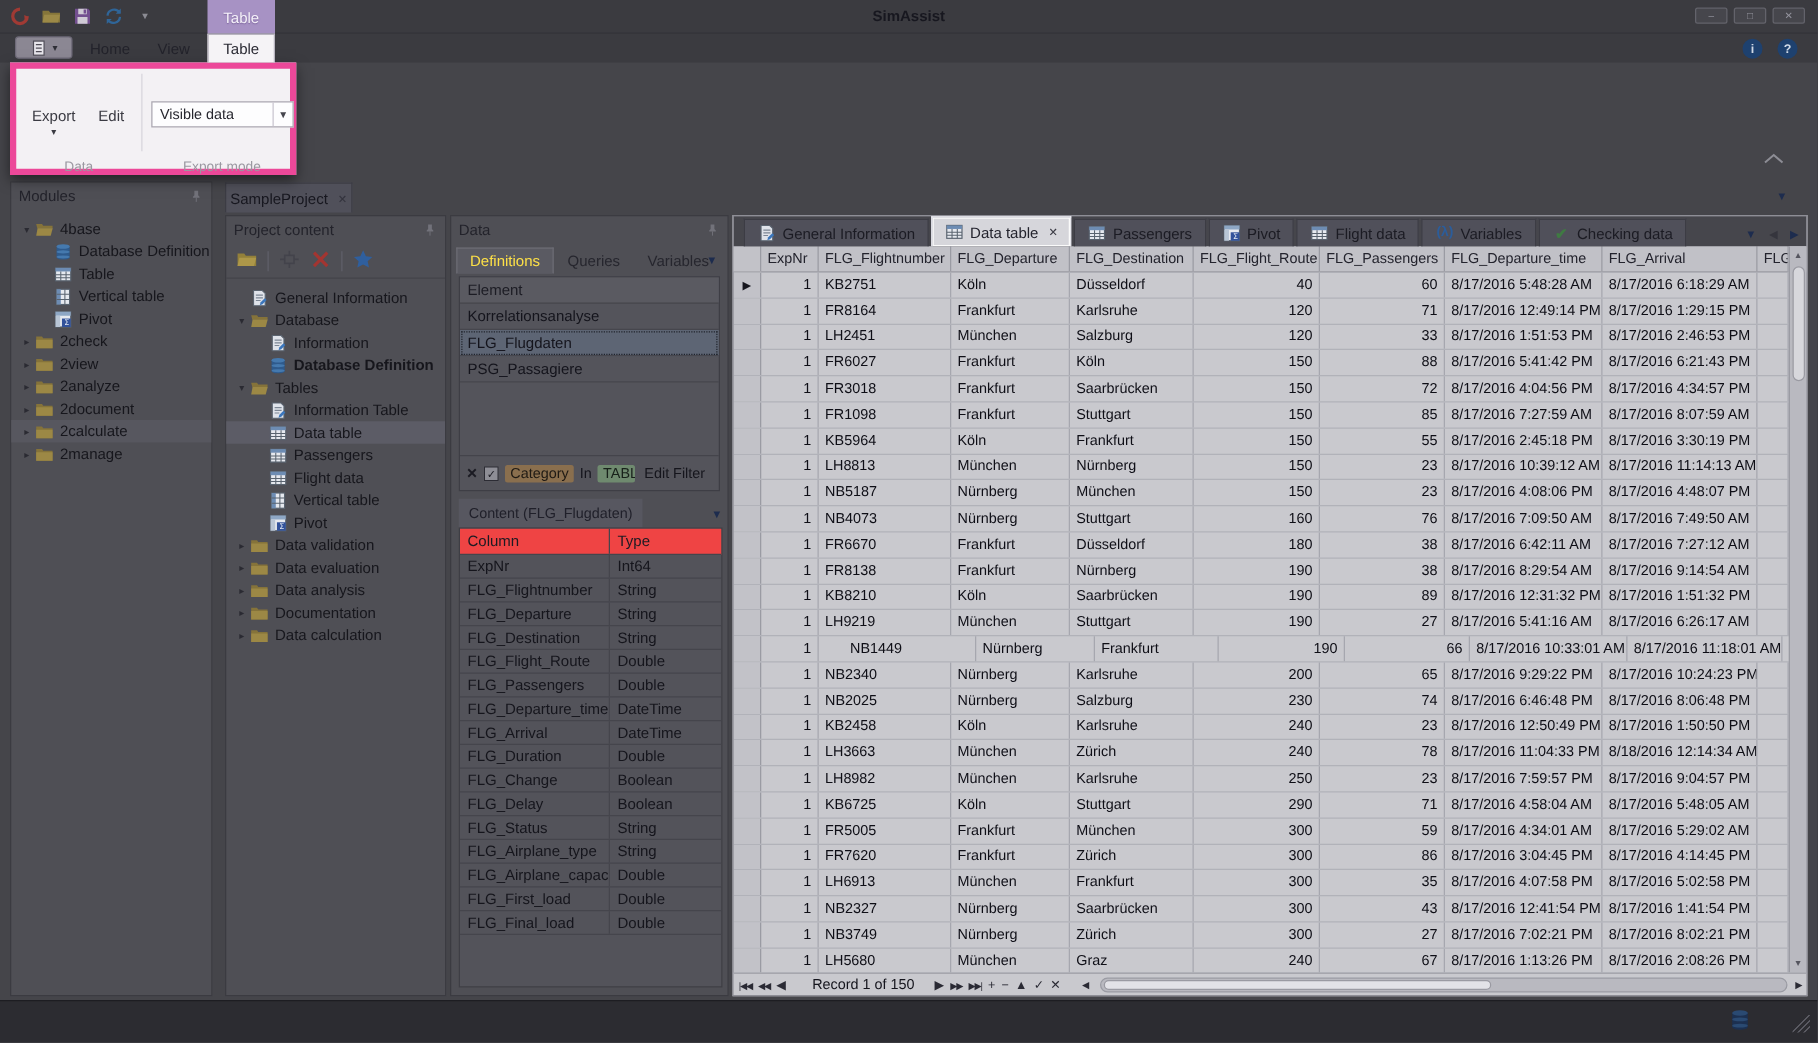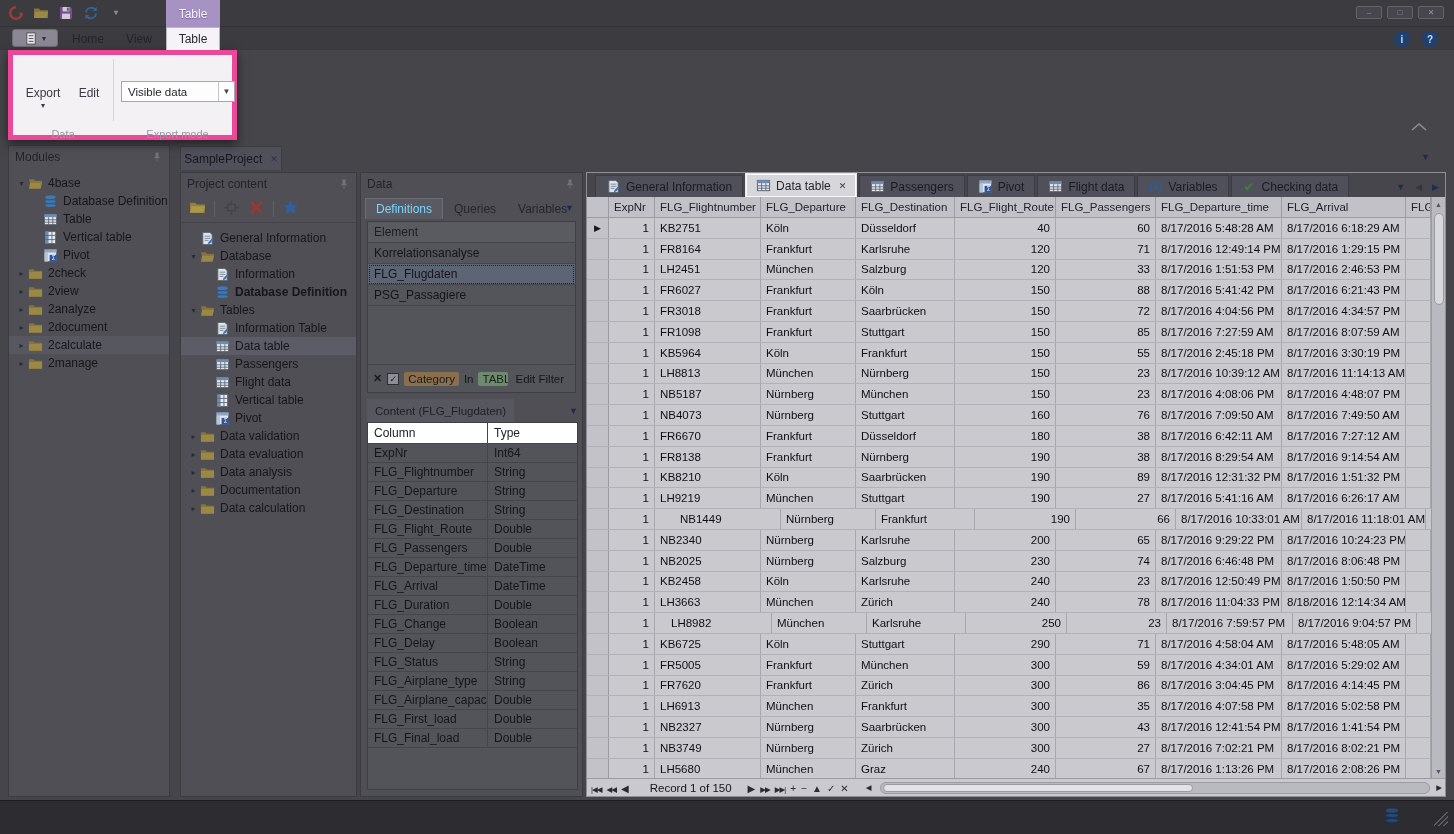--- a/index.html
+++ b/index.html
@@ -58,37 +58,37 @@
   .trow.hl{background:#57575f}
 
   
   #proj-toolbar{height:28px;display:flex;align-items:center;gap:8px;padding:0 8px;border-bottom:1px solid #44444a}
   #proj-toolbar .ico{width:17px;height:17px}
   #proj-toolbar .tsep{width:1px;height:16px;background:#60606a}
 
   
   .dtabs{height:24px;display:flex;align-items:flex-end;padding-left:4px;position:relative}
   .dtab{height:21px;padding:0 10px;display:flex;align-items:center;font-size:12px;color:#26262e;border:1px solid transparent}
-  .dtab.active{background:#5a5a62;border-color:#6c6c74;border-bottom-color:#5a5a62;color:#7dd3fc}
+  .dtab.active{background:#5a5a62;border-color:#6c6c74;border-bottom-color:#5a5a62;color:#fde047}
   .dd-caret{position:absolute;right:8px;bottom:6px;font-size:9px;color:#1d2c4e}
   #elem-box{position:absolute;left:6px;top:48px;width:209px;height:172px;background:#54545b;border:1px solid #3e3e45;display:flex;flex-direction:column}
   .elem-h{height:21px;background:#5a5a61;border-bottom:1px solid #44444b;display:flex;align-items:center;padding:0 6px;color:#1c1c24}
   .elem-r{height:21px;border-bottom:1px solid #46464d;display:flex;align-items:center;padding:0 6px;color:#14141c}
   .elem-r.sel{background:#5d6574;outline:1px dotted #20242c;outline-offset:-2px}
   #filterbar{margin-top:auto;height:28px;border-top:1px solid #44444b;display:flex;align-items:center;gap:5px;padding:0 5px;font-size:11.5px}
   #filterbar .fx{color:#1a1a22;font-weight:bold;font-size:11px}
   .fcheck{width:12px;height:12px;border:1px solid #2c2c34;background:#8e8e96;display:flex;align-items:center;justify-content:center;font-size:9px;color:#1e1e26}
   .chip{padding:1px 4px;border-radius:2px}
   .chip.cat{background:#8a6f4e;color:#1f1a14}
   .chip.val{background:#6f8a6f;color:#18211a;max-width:30px;overflow:hidden;white-space:nowrap}
   #content-tab{position:absolute;left:6px;top:226px;width:211px;height:23px;display:flex;align-items:center}
   #content-tab .ct{height:100%;padding:0 8px;display:flex;align-items:center;background:#575760;border:1px solid #68687past0;border-bottom:none;color:#20202a;font-size:11.5px}
   #content-grid{position:absolute;left:6px;top:249px;width:211px;height:368px;background:#53535a;border:1px solid #3e3e45}
   .cg-row{display:flex;height:19px;border-bottom:1px solid #45454c;align-items:center}
-  .cg-row.hdr{background:#ffffff;height:21px;color:#1b1b23}
+  .cg-row.hdr{background:#ef4444;height:21px;color:#1b1b23}
   .cg-c1{width:120px;padding-left:6px;border-right:1px solid #45454c;height:100%;display:flex;align-items:center;overflow:hidden;white-space:nowrap}
   .cg-c2{flex:1;padding-left:6px;height:100%;display:flex;align-items:center}
 
   
   #grid-area{left:586px;top:172px;width:860px;height:625px;background:#c9c9ce;border:1px solid #8e8e96}
   #gtabs{height:24px;background:#46464c;display:flex;align-items:flex-end;padding-left:8px;gap:2px;position:relative}
   .gtab{height:22px;padding:0 10px;display:flex;align-items:center;gap:5px;background:#50505a;color:#1b1b23;font-size:12px;border:1px solid #3c3c44;border-bottom:none}
   .gtab.active{background:#d6d6db;color:#23232d;border-color:#e8e8ee;height:24px;z-index:2;box-shadow:0 0 0 1px #fafafa inset}
   .gtab .closex{font-size:9px;color:#3a3a44;margin-left:3px}
   #gtab-ctrl{position:absolute;right:6px;bottom:5px;display:flex;gap:10px;align-items:center}
@@ -155,20 +155,21 @@
           <path d="M12.8 5.2A5.3 5.3 0 0 0 3 7.5" fill="none" stroke="#2e6da8" stroke-width="1.8"></path>
           <path d="M13.6 1.8v4.1h-4z" fill="#2e6da8"></path>
           <path d="M3.2 10.8A5.3 5.3 0 0 0 13 8.5" fill="none" stroke="#2e6da8" stroke-width="1.8"></path>
           <path d="M2.4 14.2v-4.1h4z" fill="#2e6da8"></path>
         </svg>
       </span>
       <span class="ico">
         <span class="glyph" style="color:#9a9aa2;font-size:8px">▾</span>
       </span>
     </div>
+  <div id="win-title">SimAssist</div>
   <div id="win-btns">
       <span class="winbtn">–</span>
       <span class="winbtn">□</span>
       <span class="winbtn">✕</span>
     </div>
 </div>
 <div class="abs" id="ctx-tab">Table</div>
 
 <div class="abs" id="tabrow"></div>
 <div class="abs" id="app-btn">
@@ -982,21 +983,21 @@
         <div class="gcell" style="width: 99px; flex: 0 0 auto;">Zürich</div>
         <div class="gcell r" style="width: 101px; flex: 0 0 auto;">240</div>
         <div class="gcell r" style="width: 100px; flex: 0 0 auto;">78</div>
         <div class="gcell" style="width: 126px; flex: 0 0 auto;">8/17/2016 11:04:33 PM</div>
         <div class="gcell" style="width: 124px; flex: 0 0 auto;">8/18/2016 12:14:34 AM</div>
         <div class="gcell" style="width: 25px; flex: 0 0 auto;"></div>
       </div>
       <div class="g-row">
         <div class="gind"></div>
         <div class="gcell r" style="width: 46px; flex: 0 0 auto;">1</div>
-        <div class="gcell" style="width: 106px; flex: 0 0 auto; margin-left: 11px;">LH8982</div>
+        <div class="gcell" style="width: 106px; flex: 0 0 auto;">LH8982</div>
         <div class="gcell" style="width: 95px; flex: 0 0 auto;">München</div>
         <div class="gcell" style="width: 99px; flex: 0 0 auto;">Karlsruhe</div>
         <div class="gcell r" style="width: 101px; flex: 0 0 auto;">250</div>
         <div class="gcell r" style="width: 100px; flex: 0 0 auto;">23</div>
         <div class="gcell" style="width: 126px; flex: 0 0 auto;">8/17/2016 7:59:57 PM</div>
         <div class="gcell" style="width: 124px; flex: 0 0 auto;">8/17/2016 9:04:57 PM</div>
         <div class="gcell" style="width: 25px; flex: 0 0 auto;"></div>
       </div>
       <div class="g-row">
         <div class="gind"></div>

